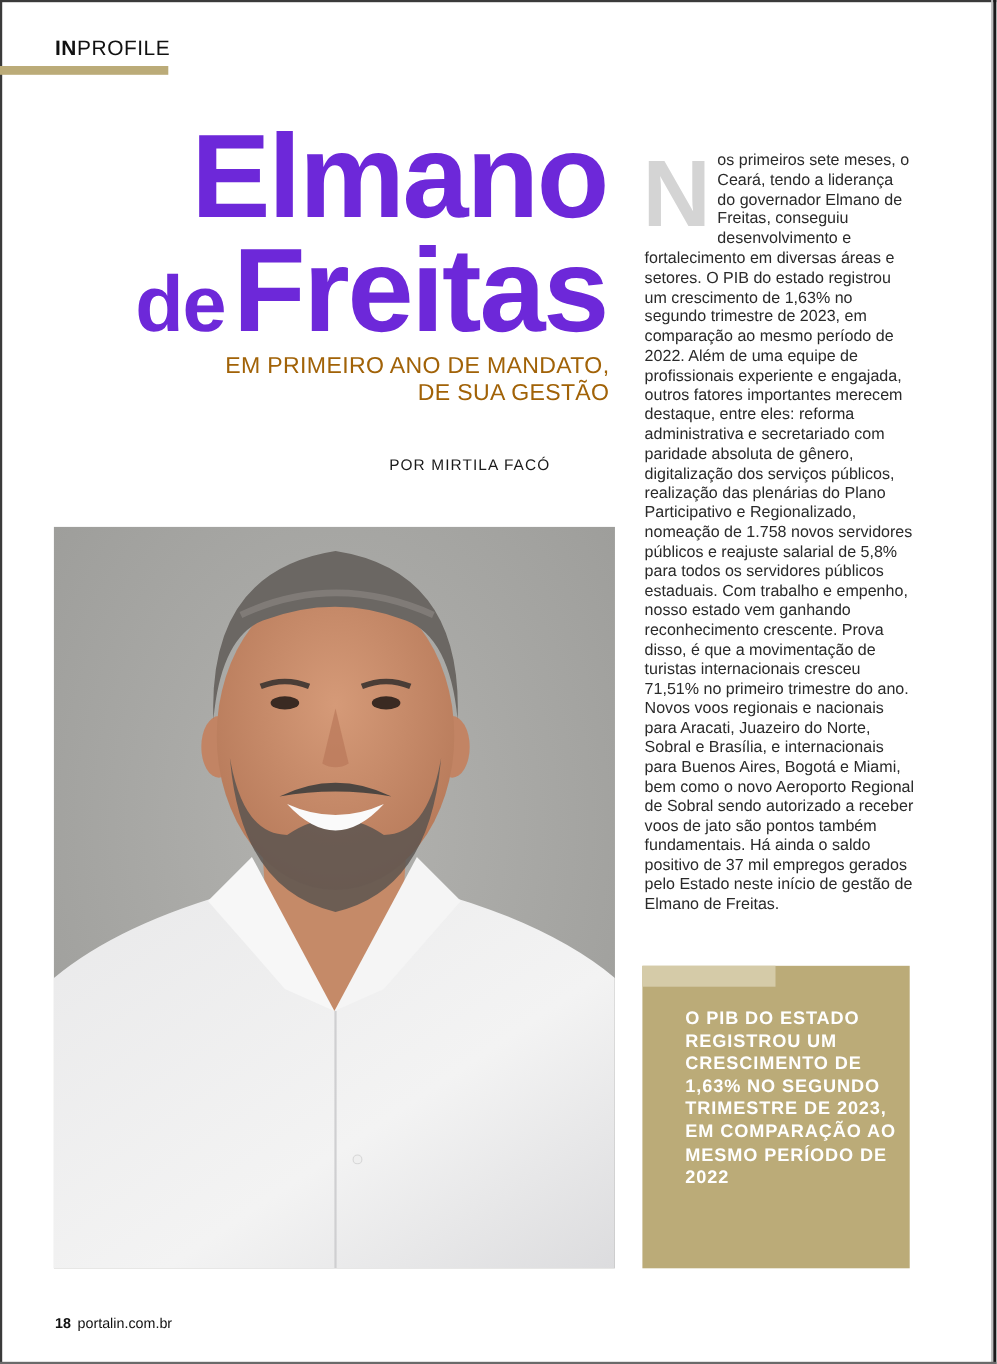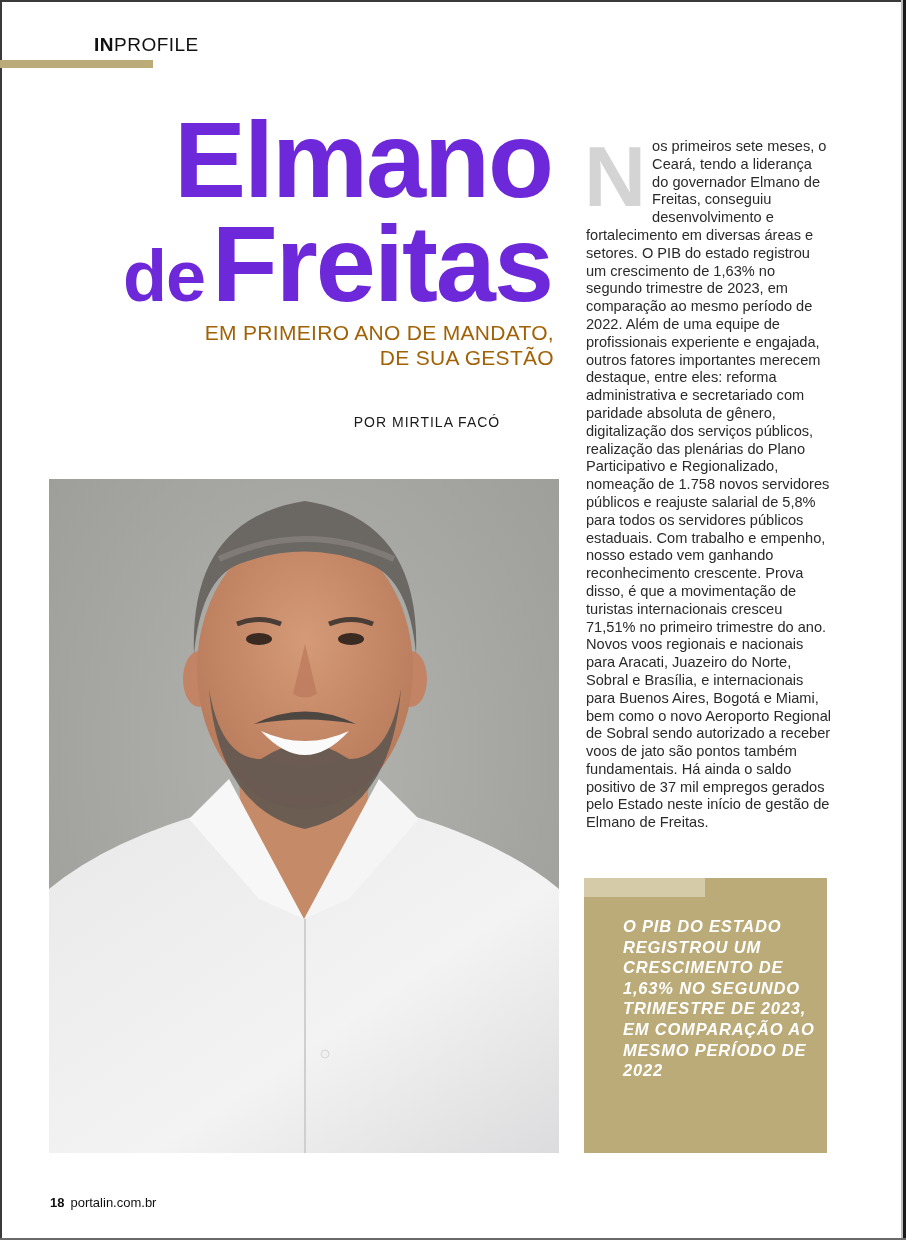--- a/index.html
+++ b/index.html
@@ -3,21 +3,21 @@
 <meta charset="utf-8">
 <style>
   html,body{margin:0;padding:0;background:#fff;}
   body{width:906px;height:1240px;position:relative;overflow:hidden;font-family:"Liberation Sans",sans-serif;color:#1a1a1a;}
   .frame-top{position:absolute;left:0;top:0;width:906px;height:2px;background:#3a3a3a;}
   .frame-left{position:absolute;left:0;top:0;width:2px;height:1240px;background:#3a3a3a;}
   .frame-right{position:absolute;right:0;top:0;width:3px;height:1240px;background:#1a1a1a;}
   .frame-right-grey{position:absolute;right:3px;top:0;width:2px;height:1240px;background:#bdbdbd;}
   .frame-bottom{position:absolute;left:0;bottom:0;width:906px;height:2px;background:#6a6a6a;}
 
-  .section-label{position:absolute;left:50px;top:35px;font-size:19px;letter-spacing:0.5px;color:#111;line-height:20px;margin-left:44px;}
+  .section-label{position:absolute;left:50px;top:35px;font-size:19px;letter-spacing:0.5px;color:#111;line-height:20px;}
   .section-label b{font-weight:700;}
   .section-label span.light{font-weight:400;}
   .section-bar{position:absolute;left:0;top:60px;width:153px;height:8px;}
 
   .headline{position:absolute;left:60px;top:108px;width:492px;text-align:right;font-weight:700;color:#6d28d9;letter-spacing:-2px;}
   .headline .l1{display:block;font-size:108px;line-height:104px;}
   .headline .l2{display:block;line-height:104px;margin-top:0px;}
   .headline .l2 .de{font-size:72px;letter-spacing:-1px;}
   .headline .l2 .freitas{font-size:108px;text-align:center;}
 
@@ -116,20 +116,20 @@
     <path d="M145 175 Q140 40 256 22 Q372 40 367 175 Q360 100 320 85 Q256 60 190 85 Q152 100 145 175 Z" fill="#6b6763"></path>
     <path d="M170 80 Q256 40 345 80" stroke="#8d8985" stroke-width="6" fill="none" opacity="0.6"></path>
   </svg>
 </div>
 
 <div class="body-col">
   <span class="dropcap" style="color: rgb(212, 212, 212);">N</span>
   <p>os primeiros sete meses, o Ceará, tendo a liderança do governador Elmano de Freitas, conseguiu desenvolvimento e fortalecimento em diversas áreas e setores. O PIB do estado registrou um crescimento de 1,63% no segundo trimestre de 2023, em comparação ao mesmo período de 2022. Além de uma equipe de profissionais experiente e engajada, outros fatores importantes merecem destaque, entre eles: reforma administrativa e secretariado com paridade absoluta de gênero, digitalização dos serviços públicos, realização das plenárias do Plano Participativo e Regionalizado, nomeação de 1.758 novos servidores públicos e reajuste salarial de 5,8% para todos os servidores públicos estaduais. Com trabalho e empenho, nosso estado vem ganhando reconhecimento crescente. Prova disso, é que a movimentação de turistas internacionais cresceu 71,51% no primeiro trimestre do ano. Novos voos regionais e nacionais para Aracati, Juazeiro do Norte, Sobral e Brasília, e internacionais para Buenos Aires, Bogotá e Miami, bem como o novo Aeroporto Regional de Sobral sendo autorizado a receber voos de jato são pontos também fundamentais. Há ainda o saldo positivo de 37 mil empregos gerados pelo Estado neste início de gestão de Elmano de Freitas.</p>
 </div>
 
-<div class="callout" style="background: rgb(187, 171, 120); font-style: italic;">
+<div class="callout" style="background: rgb(187, 171, 120);">
   <div class="callout-tab" style="background: rgb(213, 203, 168);"></div>
   <div class="callout-text">O PIB DO ESTADO REGISTROU UM CRESCIMENTO DE 1,63% NO SEGUNDO TRIMESTRE DE 2023, EM COMPARAÇÃO AO MESMO PERÍODO DE 2022</div>
 </div>
 
 <div class="footer">
   <span class="pg">18</span><span>portalin.com.br</span>
 </div>
 
 </body></html>

